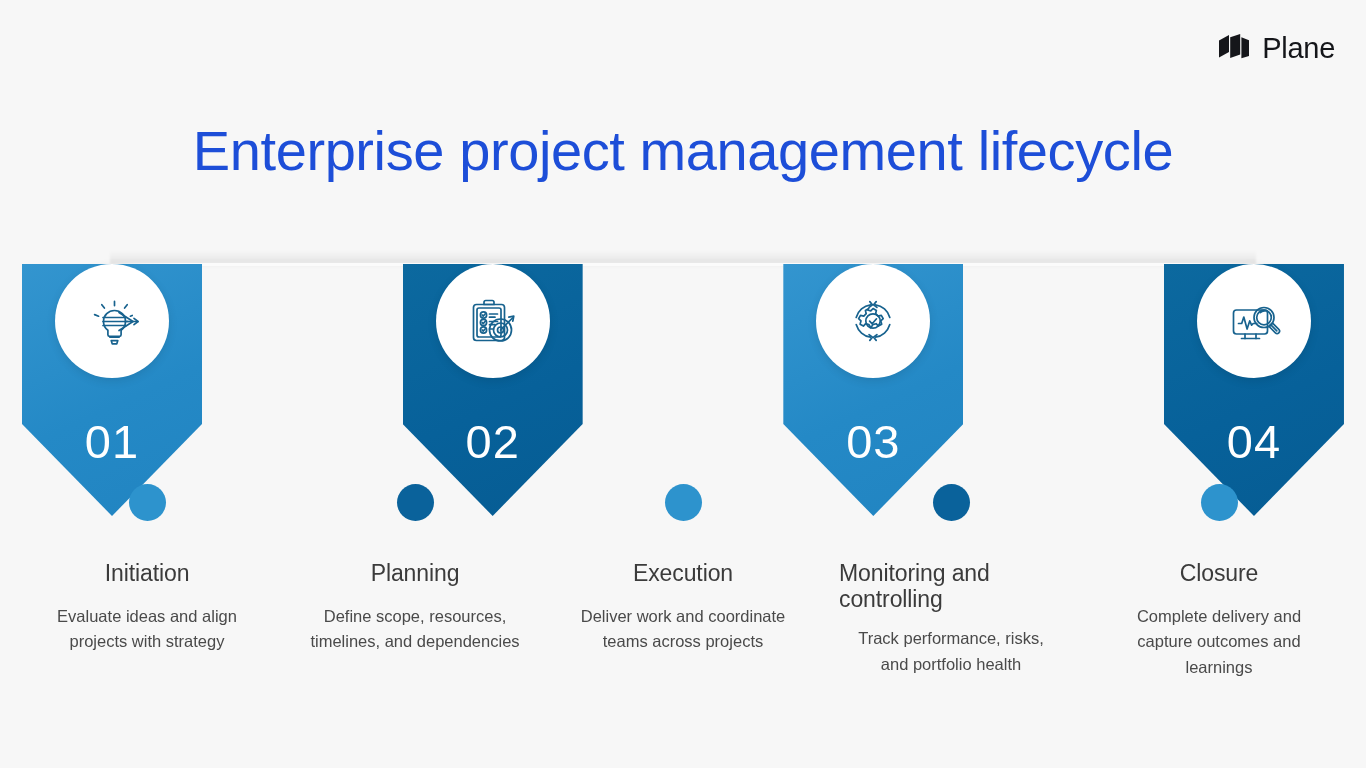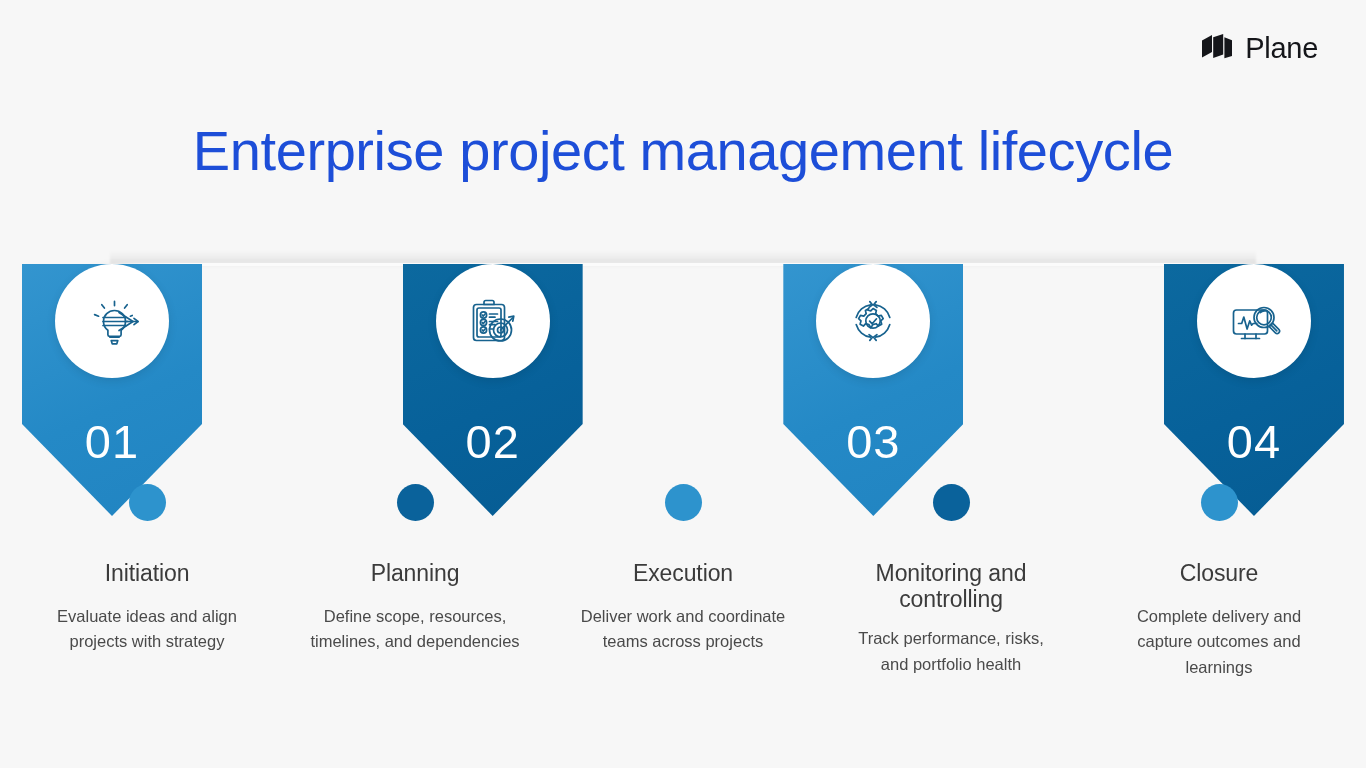--- a/index.html
+++ b/index.html
@@ -13,21 +13,21 @@
   body {
     background: #f7f7f7;
     font-family: "Liberation Sans", sans-serif;
     position: relative;
   }
 
   
   .brand {
     position: absolute;
     top: 32px;
-    right: 48px;
+    right: 31px;
     display: flex;
     align-items: center;
     gap: 9px;
   }
   .brand-mark { display: block; }
   .brand-name {
     font-size: 29px;
     color: #15161a;
     letter-spacing: -0.3px;
     font-family: "Liberation Sans", sans-serif;
@@ -158,21 +158,20 @@
     height: 37px;
     border-radius: 50%;
   }
   .dot.light { background: #2d93cd; }
   .dot.dark  { background: #0a629b; }
 
   .cap-title {
     margin-top: 39px;
     font-size: 23px;
     color: #3b3b3b;
-    text-align: center;
     line-height: 1.14;
     letter-spacing: -0.1px;
   }
   .cap-desc {
     margin-top: 18px;
     font-size: 16.5px;
     color: #4a4a4a;
     text-align: center;
     line-height: 1.53;
     width: 212px;

